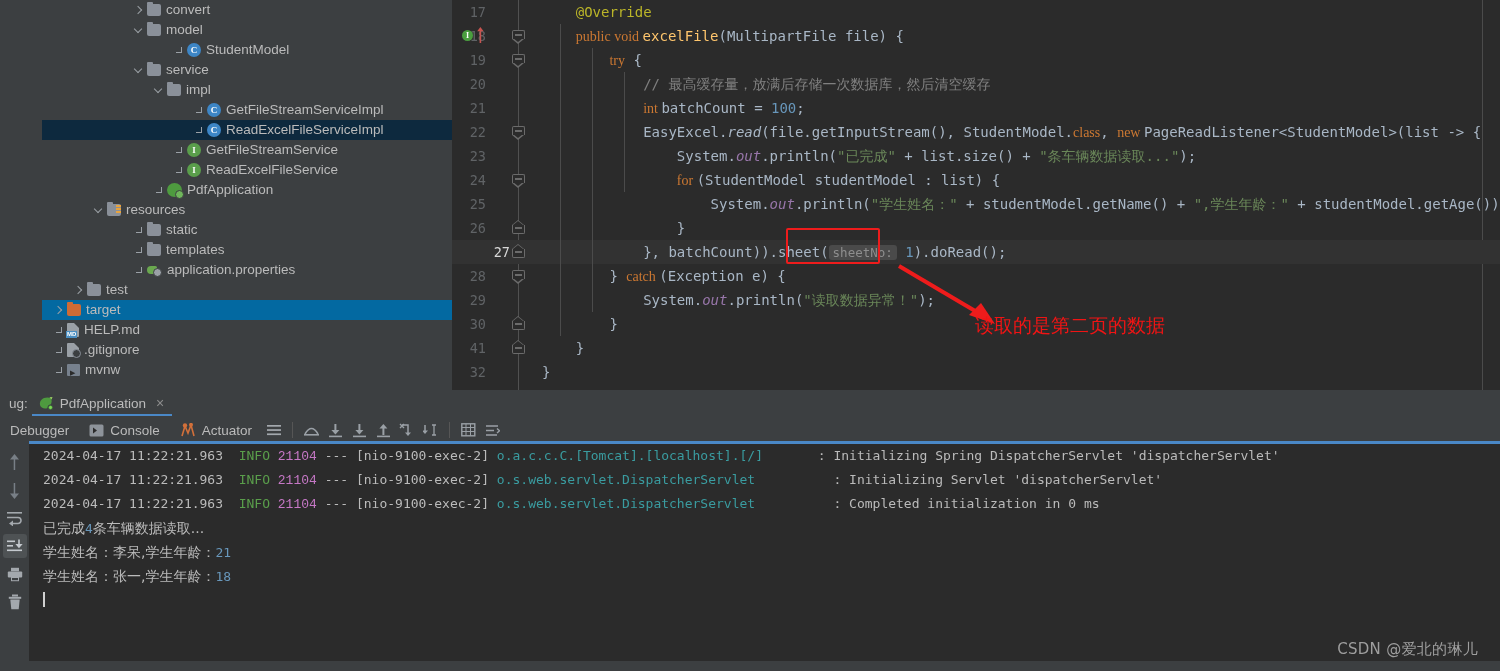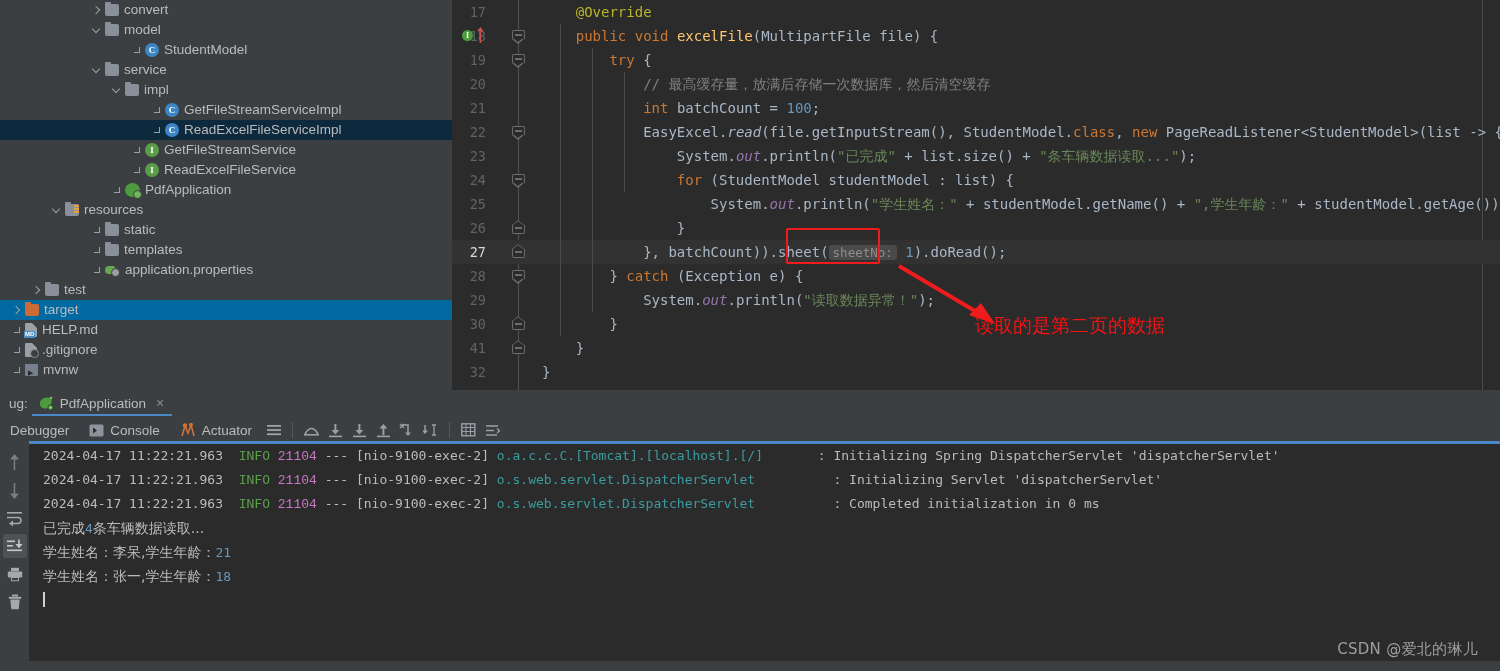--- a/index.html
+++ b/index.html
@@ -12,20 +12,21 @@
   #app { position: relative; width: 1500px; height: 671px; }
 
   
   #top { position: absolute; left:0; top:0; width:1500px; height:390px; }
 
   
   #tree {
     position:absolute; left:0; top:0; width:452px; height:390px;
     background:#3c3f41; color:#bbbbbb;
     font-size:13.5px;
+    padding-left:42px;
   }
   .trow {
     position:relative; height:20px; line-height:20px;
     white-space:nowrap; display:flex; align-items:center;
   }
   .trow.sel   { background:#0d293e; }
   .trow.sel2  { background:#0369a1; }
   .tlabel { color:#bbbbbb; }
   .chev {
     width:11px; height:11px; display:inline-block; position:relative; flex:none;
@@ -83,21 +84,21 @@
     background:#2b2b2b;
     font-family:"DejaVu Sans Mono","Liberation Mono",monospace;
     font-size:14px;
   }
   .eline { position:relative; height:24px; line-height:24px; white-space:pre; }
   .eline.cur { background:#323232; }
   .lnum {
     position:absolute; left:0; top:0; width:34px; text-align:right;
     color:#606366; font-size:13.5px;
   }
-  .eline.cur .lnum { color:#d8d8d8; }
+  .eline.cur .lnum { color:#d8d8d8;margin-left:24px; }
   .ecode { position:absolute; left:90px; top:0; color:#a9b7c6; }
   .foldline { position:absolute; left:66px; top:0; bottom:0; width:1px; background:#515151; }
   .fold {
     position:absolute; left:60px; width:13px; height:13px;
     border:1px solid #6b6b6b; background:#2b2b2b; top:6px;
   }
   .fold.open { border-radius:2px 2px 0 0; border-bottom:none; height:9px; }
   .fold.open::after{content:"";position:absolute;left:-1px;top:8px;
       border-left:6.5px solid transparent;border-right:6.5px solid transparent;border-top:5px solid #6b6b6b;}
   .fold.open::before{content:"";position:absolute;left:0px;top:7px;
@@ -106,21 +107,21 @@
   .fold.end::before{content:"";position:absolute;left:-1px;top:-5px;
       border-left:6.5px solid transparent;border-right:6.5px solid transparent;border-bottom:5px solid #6b6b6b;}
   .fold.end::after{content:"";position:absolute;left:0px;top:-4px;
       border-left:5.5px solid transparent;border-right:5.5px solid transparent;border-bottom:4px solid #2b2b2b;z-index:2;}
   .fold .bar{ position:absolute; left:2px; top:3px; width:7px; height:1.5px; background:#6b6b6b; }
   .fold.end .bar{ top:2px; }
   .rightguide{ position:absolute; left:1030px; top:0; bottom:0; width:1px; background:#4b4b4b; }
 
   
   .t-anno   { color:#bbb529; }
-  .t-kw     { color:#cc7832; }
+  .t-kw     { color:#cc7832;font-family:Liberation Serif, serif; }
   .t-meth   { color:#ffc66d; }
   .t-str    { color:#6a8759; }
   .t-num    { color:#6897bb; }
   .t-cmt    { color:#808080; }
   .t-field  { color:#9876aa; font-style:italic; }
   .t-stat   { color:#a9b7c6; font-style:italic; }
   .t-def    { color:#a9b7c6; }
 
   .hint {
     background:#4a4a4a; color:#8e8e8e; border-radius:3px;

